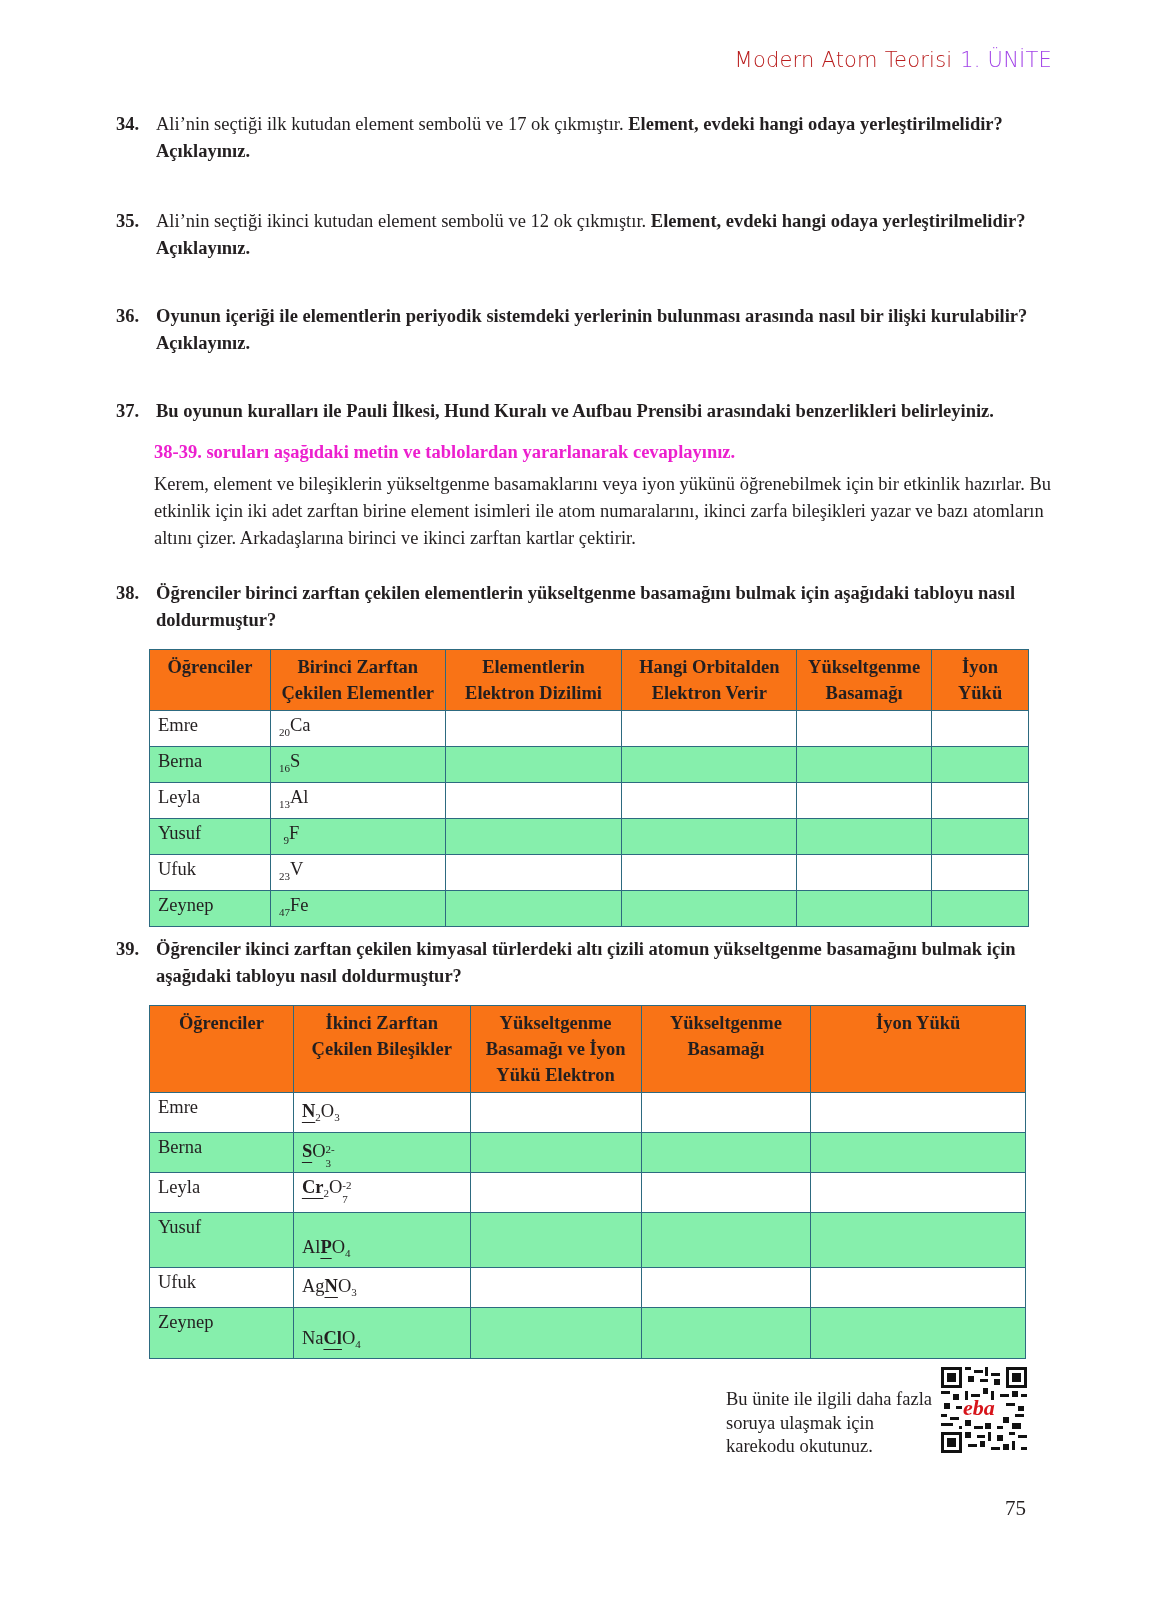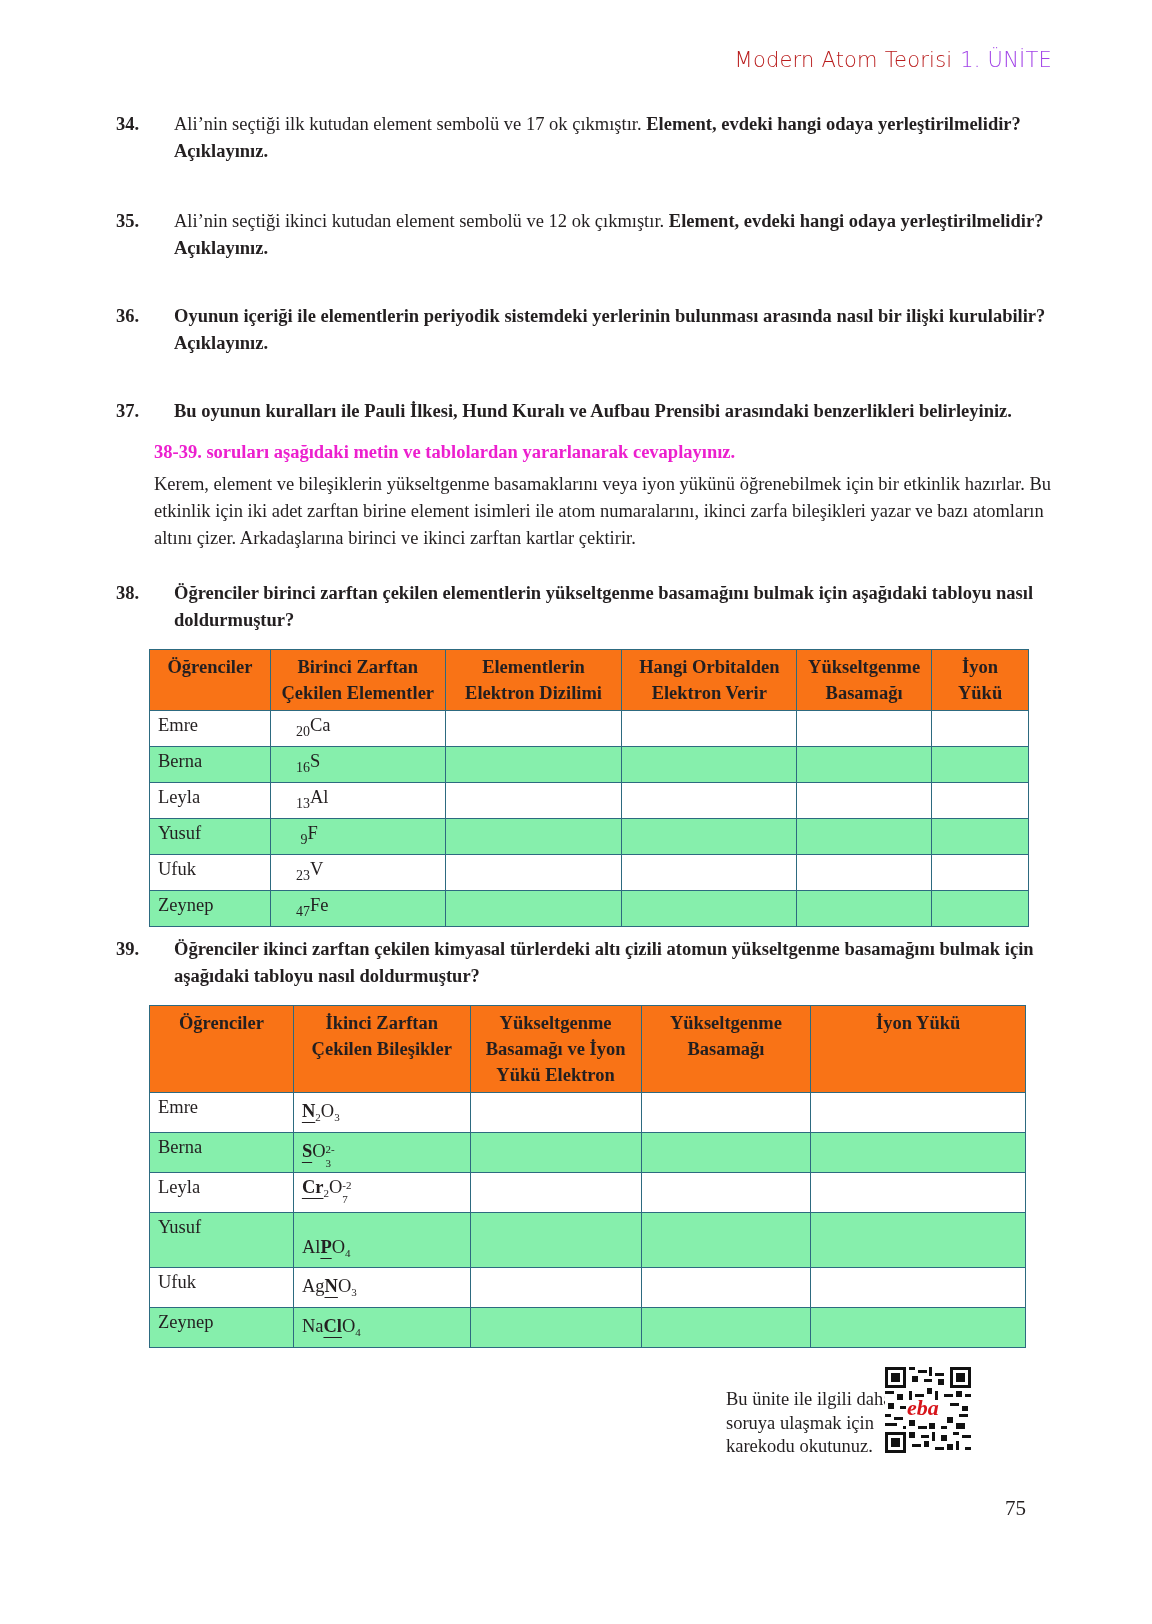--- a/index.html
+++ b/index.html
@@ -12,21 +12,21 @@
     font-size: 21px; font-weight: 300; letter-spacing: 0.2px;
   }
   .header .title { color: #b91c1c; }
   .header .unit { color: #a243e8; margin-left: 8px; }
 
   .q {
     position: absolute; left: 116px; width: 940px;
     font-size: 18.5px; line-height: 27px;
   }
   .q .num { position: absolute; left: 0; top: 0; font-weight: bold; }
-  .q .text { margin-left: 58px; display: block; }
+  .q .text { margin-left: 40px; display: block; }
   .q b { font-weight: bold; }
 
   .instruction {
     position: absolute; left: 154px; width: 900px;
     font-size: 18.5px; line-height: 27px; font-weight: bold; color: #ec1fce;
   }
   .paragraph {
     position: absolute; left: 154px; width: 905px;
     font-size: 18.5px; line-height: 27px;
   }
@@ -36,33 +36,33 @@
     font-size: 18.5px;
   }
   table.t th, table.t td { border: 1.5px solid #2d6a80; }
   table.t th {
     background: #f97316; font-weight: bold; text-align: center;
     vertical-align: top; line-height: 26px; padding: 4px 6px;
   }
   table.t td { padding: 0 8px; vertical-align: top; line-height: 28px; }
   table.t tr.alt td { background: #86efac; }
   table.t td.name { padding-left: 8px; }
-  sub.an { font-size: 14px; vertical-align: -5px; margin-left: 17px; }
+  sub.an { font-size: 11px; vertical-align: -5px; }
   .f sub { font-size: 11px; vertical-align: -4px; }
   .ul { font-weight: bold; text-decoration: underline; text-underline-offset: 5px; }
   .ss { display: inline-block; position: relative; width: 10px; height: 10px; }
   .ss .sp { position: absolute; left: 0; top: -12px; font-size: 11px; }
   .ss .sb { position: absolute; left: 0; top: 2px; font-size: 11px; }
 
   .qr-text {
     position: absolute; left: 726px; top: 1388px; width: 210px;
     font-size: 18.5px; line-height: 23.5px;
   }
   .qr {
-    position: absolute; left: 885px; top: 1367px; width: 86px; height: 86px;
+    position: absolute; left: 941px; top: 1367px; width: 86px; height: 86px;
   }
   .page-num {
     position: absolute; right: 126px; top: 1496px;
     font-size: 21px;
   }
 </style>
 </head>
 <body>
 
 <div class="header">
@@ -218,21 +218,21 @@
   </tr>
   <tr style="height:40px">
     <td class="name">Ufuk</td>
     <td class="f" style="padding-top:4px"><span>Ag</span><span class="ul">N</span><span>O</span><sub>3</sub></td>
     <td></td>
         <td></td>
         <td></td>
   </tr>
   <tr class="alt" style="height:40px">
     <td class="name">Zeynep</td>
-    <td class="f" style="padding-top:4px"><span>Na</span><span class="ul">Cl</span><span>O</span><sub>4</sub></td>
+    <td class="f" style="padding-top:16px"><span>Na</span><span class="ul">Cl</span><span>O</span><sub>4</sub></td>
     <td></td>
         <td></td>
         <td></td>
   </tr>
 </tbody>
   </table>
 
 <div class="qr-text">Bu ünite ile ilgili daha fazla soruya ulaşmak için karekodu okutunuz.</div>
 
 <div class="qr">

